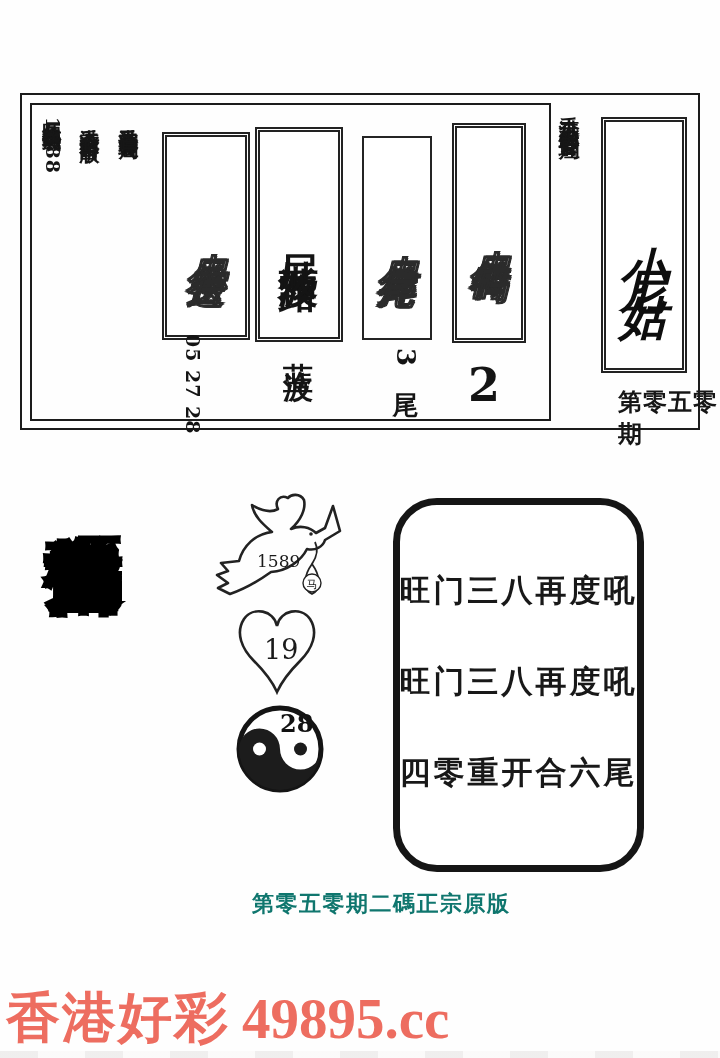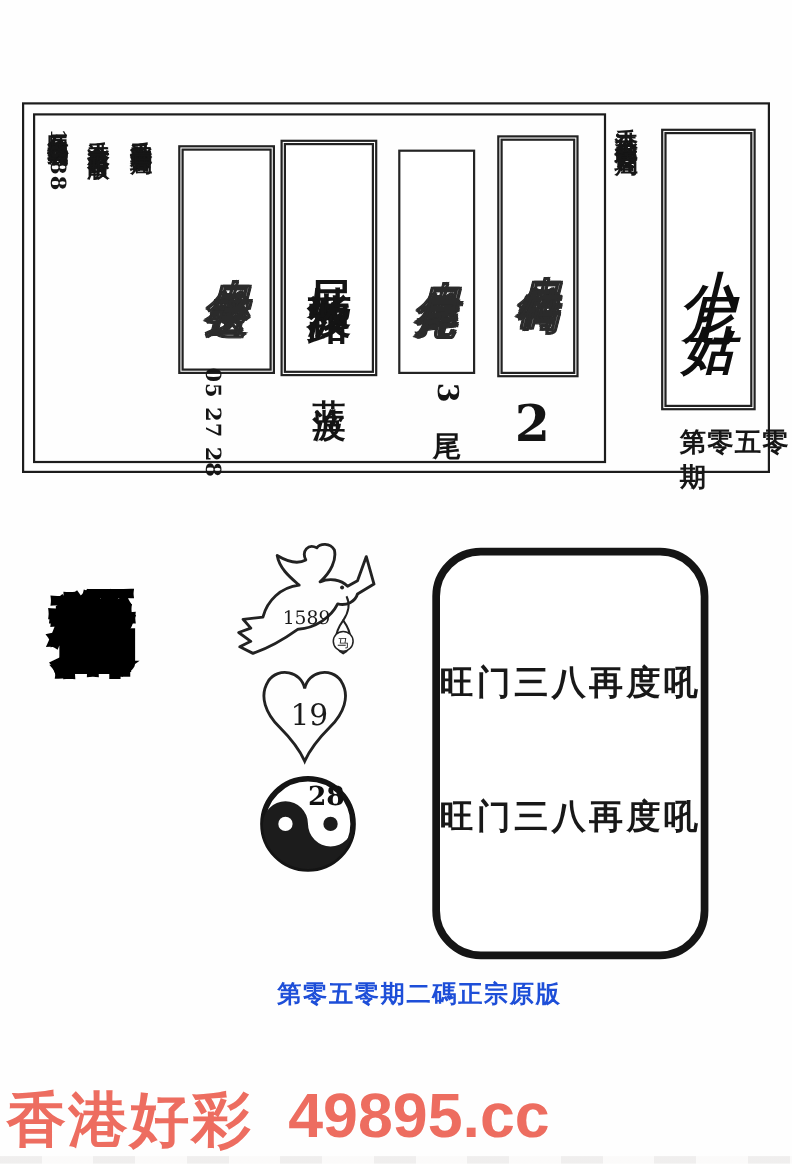--- a/index.html
+++ b/index.html
@@ -59,25 +59,25 @@
   #dove-svg{left:212px;top:492px;}
   #heart-svg{left:234px;top:601px;}
   #taiji-svg{left:234px;top:704px;}
   #verse-box{
     left:393px;top:498px;width:251px;height:374px;box-sizing:border-box;
     border:7px solid #151515;border-radius:44px;background:#fff;
     display:flex;flex-direction:column;justify-content:space-evenly;align-items:center;
     padding:16px 6px 22px 6px;
   }
   .verse-line{font-size:31px;font-weight:700;letter-spacing:3px;color:#181818;white-space:nowrap;}
-  #caption{left:252px;top:889px;font-size:22px;font-weight:700;letter-spacing:1.5px;color:#1d4ed8;}
+  #caption{left:252px;top:889px;font-size:22px;font-weight:700;letter-spacing:1.5px;color:#0f766e;}
   
   #footer-banner{
-    left:6px;top:982px;display:flex;align-items:flex-start;gap:32px;
-    font-family:Liberation Sans, sans-serif;font-weight:800;
+    left:6px;top:982px;display:flex;align-items:center;gap:12px;
+    font-family:Liberation Serif, serif;font-weight:800;
   }
   #footer-brand{font-size:54px;letter-spacing:2px;}
   #footer-domain{font-size:57px;letter-spacing:0px;}
   #scan-noise{left:0;top:1051px;width:720px;height:7px;opacity:.45;
     background:repeating-linear-gradient(90deg,#dedbda 0 38px,#f7f5f4 38px 85px);}
   svg text{font-family:"DejaVu Serif","Liberation Serif",serif;}
 </style>
 </head>
 <body>
 
@@ -147,20 +147,21 @@
       <path d="M45,4 A41,41 0 0 1 45,86 A20.5,20.5 0 0 1 45,45 A20.5,20.5 0 0 0 45,4 Z" fill="#1c1c1c"></path>
       <circle cx="45" cy="65.5" r="6.5" fill="#fff"></circle>
       <circle cx="45" cy="24.5" r="6.5" fill="#1c1c1c"></circle>
     </g>
     <text x="45" y="28" font-size="24" font-weight="bold" fill="#111">28</text>
   </svg>
 
   <div class="abs" id="verse-box">
     <div class="verse-line">旺门三八再度吼</div>
     <div class="verse-line">旺门三八再度吼</div>
+    <div class="verse-line">四零重开合六尾</div>
   </div>
 
   <div class="abs" id="caption">第零五零期二碼正宗原版</div>
 
   <div class="abs" id="footer-banner" style="color: rgb(237, 109, 96);">
     <span id="footer-brand">香港好彩</span>
     <span id="footer-domain">49895.cc</span>
   </div>
   <div class="abs" id="scan-noise"></div>
 

